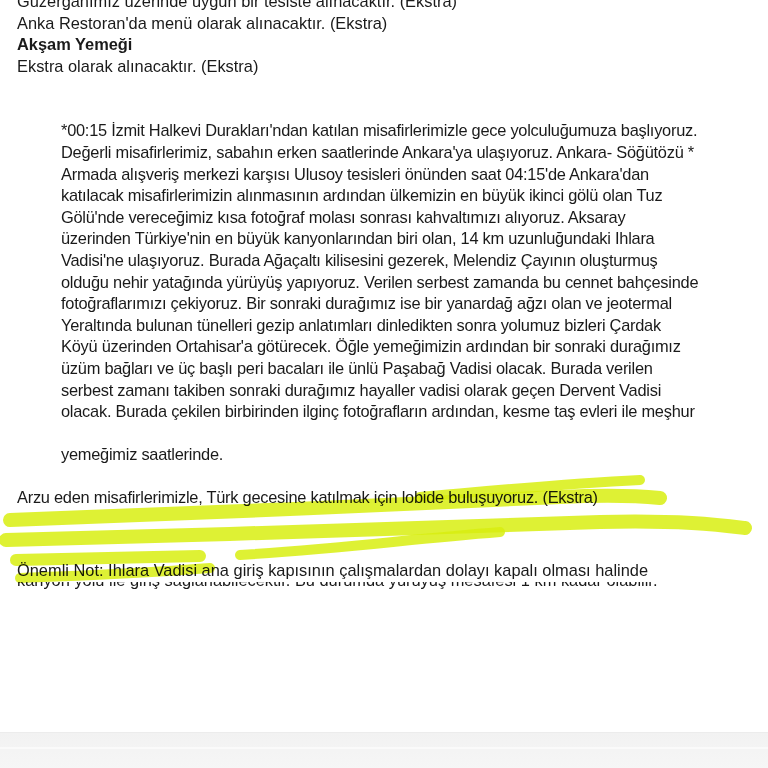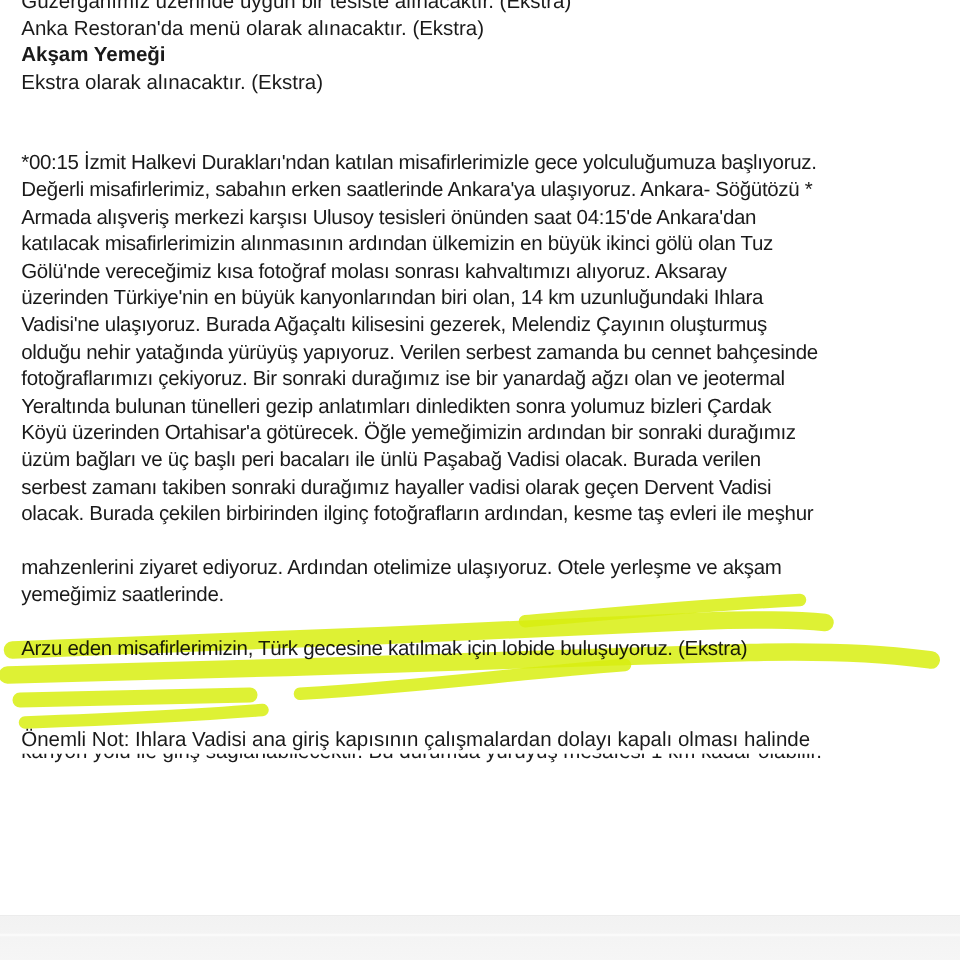--- a/index.html
+++ b/index.html
@@ -10,21 +10,21 @@
       color: #1a1a1a;
     }
     .doc {
       position: absolute; left: 17px; top: -9px; width: 740px;
       font-size: 16.4px; line-height: 21.6px;
     }
     .doc p { margin: 0; }
     .bold { font-weight: bold; }
     .gap { height: 21.6px; }
     .gap2 { height: 43px; }
-    .body-text { letter-spacing: -0.25px; word-spacing: 0px; }
+    .body-text { letter-spacing: -0.25px; word-spacing: 0px; margin-left: 44px; }
     .highlight-layer {
       position: absolute; left: 0; top: 0; width: 768px; height: 768px;
       pointer-events: none; mix-blend-mode: multiply;
     }
     .footer-bar {
       position: absolute; left: 0; top: 732px; width: 768px; height: 36px;
       background: linear-gradient(#f2f2f2, #f6f6f6);
       border-top: 1px solid #ececec;
     }
     .footer-bar .line {
@@ -58,26 +58,25 @@
     <p>fotoğraflarımızı çekiyoruz. Bir sonraki durağımız ise bir yanardağ ağzı olan ve jeotermal</p>
     <p>Yeraltında bulunan tünelleri gezip anlatımları dinledikten sonra yolumuz bizleri Çardak</p>
     <p>Köyü üzerinden Ortahisar'a götürecek. Öğle yemeğimizin ardından bir sonraki durağımız</p>
     <p>üzüm bağları ve üç başlı peri bacaları ile ünlü Paşabağ Vadisi olacak. Burada verilen</p>
     <p>serbest zamanı takiben sonraki durağımız hayaller vadisi olarak geçen Dervent Vadisi</p>
     <p>olacak. Burada çekilen birbirinden ilginç fotoğrafların ardından, kesme taş evleri ile meşhur</p>
   </div>
   <div class="gap"></div>
 
   <div class="body-text">
-    <p>mahzenlerini ziyaret ediyoruz. Ardından otelimize ulaşıyoruz. Otele yerleşme ve akşam</p>
     <p>yemeğimiz saatlerinde.</p>
   </div>
   <div class="gap"></div>
 
-  <p class="body-text">Arzu eden misafirlerimizin, Türk gecesine katılmak için lobide buluşuyoruz. (Ekstra)</p>
+  <p class="body-text">Arzu eden misafirlerimizle, Türk gecesine katılmak için lobide buluşuyoruz. (Ekstra)</p>
   <div class="gap2"></div>
   <div class="gap" style="height:8px"></div>
 
   <p>Önemli Not: Ihlara Vadisi ana giriş kapısının çalışmalardan dolayı kapalı olması halinde</p>
   <div class="cut-line">
     <p style="margin-top:-12px">kanyon yolu ile giriş sağlanabilecektir. Bu durumda yürüyüş mesafesi 1 km kadar olabilir.</p>
   </div>
 </div>
 
 <svg class="highlight-layer" viewBox="0 0 768 768">

